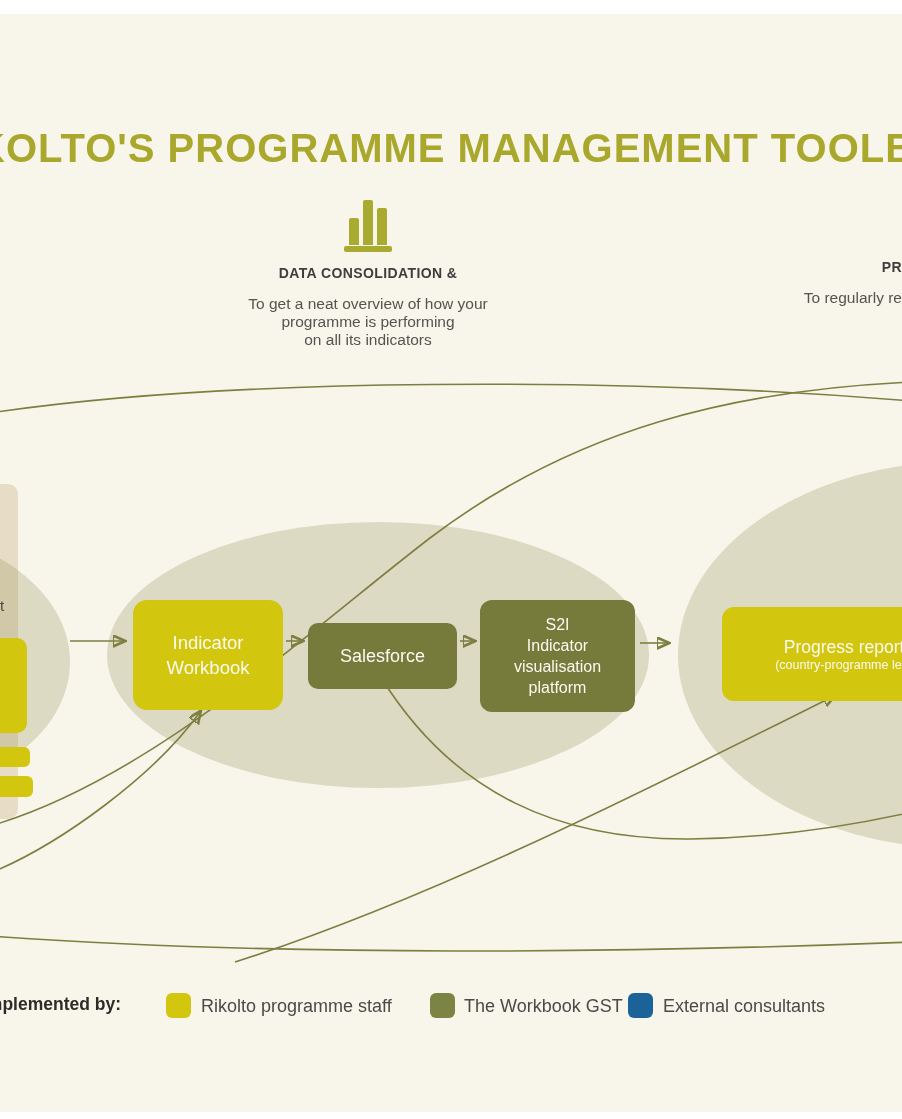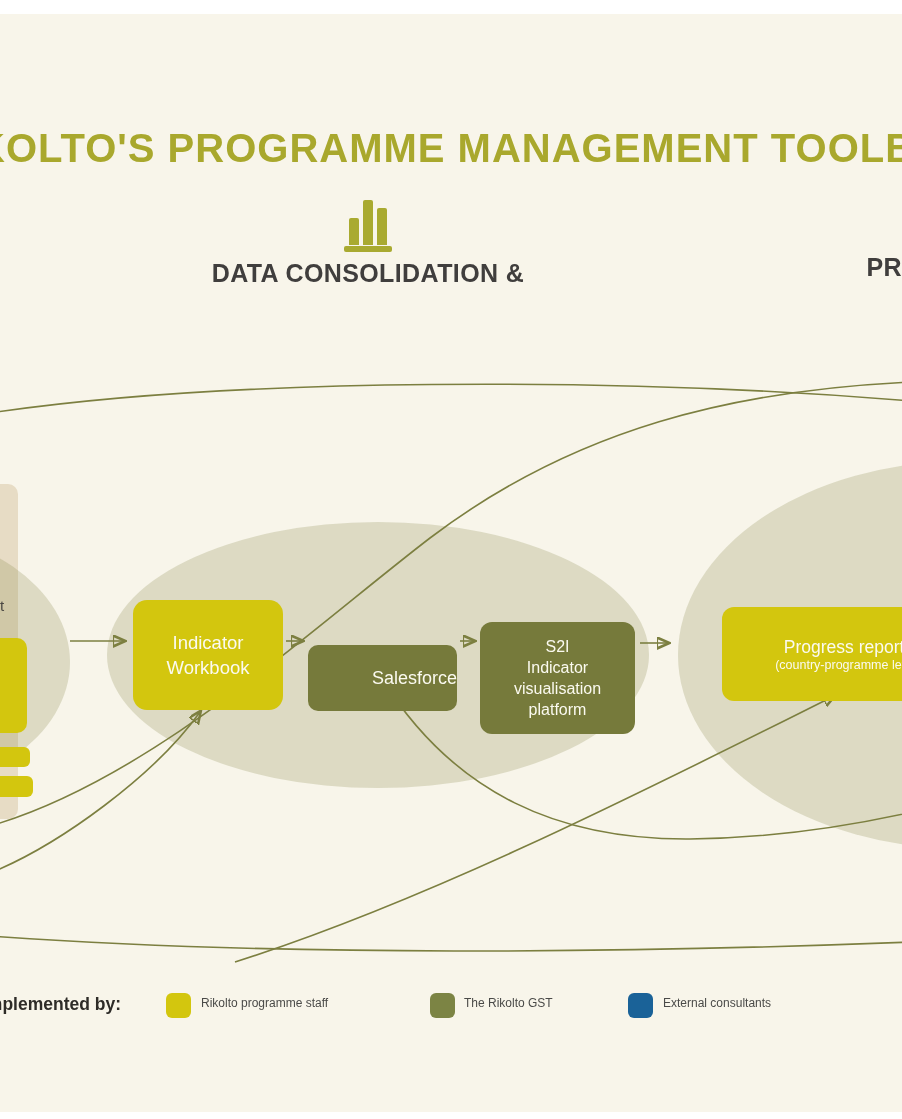--- a/index.html
+++ b/index.html
@@ -16,21 +16,21 @@
   }
 
   
   .section-mid{position:absolute;left:193px;top:186px;width:350px;text-align:center;}
   .bar-icon{position:relative;width:48px;height:52px;margin:0 auto 8px auto;}
   .bar-icon .bar{position:absolute;bottom:7px;width:10px;background:#a9aa30;border-radius:2px 2px 0 0;}
   .bar-icon .b1{left:5px;height:27px;}
   .bar-icon .b2{left:19px;height:45px;}
   .bar-icon .b3{left:33px;height:37px;}
   .bar-icon .base{position:absolute;bottom:0;left:0;width:48px;height:6px;background:#a9aa30;border-radius:2px;}
-  .sec-heading{font-size:25px;font-weight:bold;letter-spacing:0.4px;color:#403e3d;line-height:26px;}
+  .sec-heading{font-size:14px;font-weight:bold;letter-spacing:0.4px;color:#403e3d;line-height:26px;}
   .sec-body{font-size:15.5px;color:#565450;line-height:18px;}
   .sec-body-block{margin-top:9px;}
 
   .section-right{position:absolute;right:0;top:240px;width:250px;text-align:right;}
 
   
   .bg-ellipse{position:absolute;border-radius:50%;background:rgba(138,138,80,0.25);}
   .el-left{left:-320px;top:513px;width:390px;height:270px;}
   .el-mid{left:107px;top:508px;width:542px;height:266px;}
   .el-right{left:678px;top:447px;width:574px;height:388px;}
@@ -45,36 +45,36 @@
   
   #curves{position:absolute;left:0;top:0;width:902px;height:1119px;pointer-events:none;}
   #curves path, #curves line{fill:none;stroke:#7c7f40;stroke-width:1.6px;}
 
   
   .flow-box{
     position:absolute;display:flex;flex-direction:column;justify-content:center;
     text-align:center;color:#fbfaf0;
   }
   .box-yellow{background:#d3c60e;}
-  .box-olive{background:#767a3b;margin-top:22px;}
+  .box-olive{background:#767a3b;}
   .bx-iw{left:133px;top:586px;width:150px;height:110px;border-radius:14px;font-size:18.5px;line-height:25px;}
-  .bx-sf{left:308px;top:609px;width:149px;height:66px;border-radius:10px;font-size:18px;align-items:flex-end;}
+  .bx-sf{left:308px;top:609px;width:149px;height:66px;border-radius:10px;font-size:18px;}
   .bx-s2i{left:480px;top:586px;width:155px;height:112px;border-radius:12px;font-size:16px;line-height:21px;}
   .bx-pr{left:722px;top:593px;width:253px;height:94px;border-radius:12px;}
   .bx-pr .pr-main{font-size:17.5px;line-height:22px;}
   .bx-pr .pr-sub{font-size:12.5px;line-height:15px;}
 
   
   .legend{position:absolute;left:0;top:978px;width:902px;height:32px;}
   .legend-label{position:absolute;left:-18px;top:2px;font-size:17.5px;font-weight:bold;color:#2e2c28;}
   .swatch{position:absolute;top:1px;width:25px;height:25px;border-radius:6px;}
   .sw-staff{left:166px;background:#d3c60e;}
   .sw-gst{left:430px;background:#7c8444;}
   .sw-ext{left:628px;background:#1a6298;}
-  .legend-text{position:absolute;top:4px;font-size:12px;color:#4a4a48;}
+  .legend-text{position:absolute;top:4px;font-size:18px;color:#4a4a48;}
   .lt-staff{left:201px;}
   .lt-gst{left:464px;}
   .lt-ext{left:663px;}
 </style>
 </head>
 <body>
 
 <div id="stage">
   <div id="canvas">
 
@@ -91,25 +91,31 @@
     <div class="main-title">RIKOLTO'S PROGRAMME MANAGEMENT TOOLBOX</div>
 
     <div class="section-mid">
       <div class="bar-icon">
         <div class="bar b1"></div>
         <div class="bar b2"></div>
         <div class="bar b3"></div>
         <div class="base"></div>
       </div>
       <div class="sec-heading">DATA CONSOLIDATION &amp;</div>
+      <div class="sec-body-block">
+        <div class="sec-body">To get a neat overview of how your</div>
+        <div class="sec-body">programme is performing</div>
+        <div class="sec-body">on all its indicators</div>
+      </div>
     </div>
 
     <div class="section-right">
       <div class="sec-heading">PR</div>
       <div class="sec-body-block">
+        <div class="sec-body">To regularly re</div>
       </div>
     </div>
 
     <svg id="curves" viewBox="0 0 902 1119" xmlns="http://www.w3.org/2000/svg">
       <defs>
         <marker id="ah" markerWidth="9" markerHeight="8" refX="7" refY="3.5" orient="auto">
           <path d="M0,0 L8,3.5 L0,7 Z" fill="#7c7f40" stroke="none"></path>
         </marker>
       </defs>
       <path d="M -10 399 C 230 363 620 363 912 387"></path>
@@ -140,19 +146,19 @@
     <div class="flow-box box-yellow bx-pr">
       <div class="pr-main">Progress reports</div>
       <div class="pr-sub">(country-programme level)</div>
     </div>
 
     <div class="legend">
       <div class="legend-label">Implemented by:</div>
       <div class="swatch sw-staff"></div>
       <div class="legend-text lt-staff">Rikolto programme staff</div>
       <div class="swatch sw-gst"></div>
-      <div class="legend-text lt-gst">The Rikolto GST</div>
+      <div class="legend-text lt-gst">The Workbook GST</div>
       <div class="swatch sw-ext"></div>
       <div class="legend-text lt-ext">External consultants</div>
     </div>
 
   </div>
 </div>
 
 </body></html>

